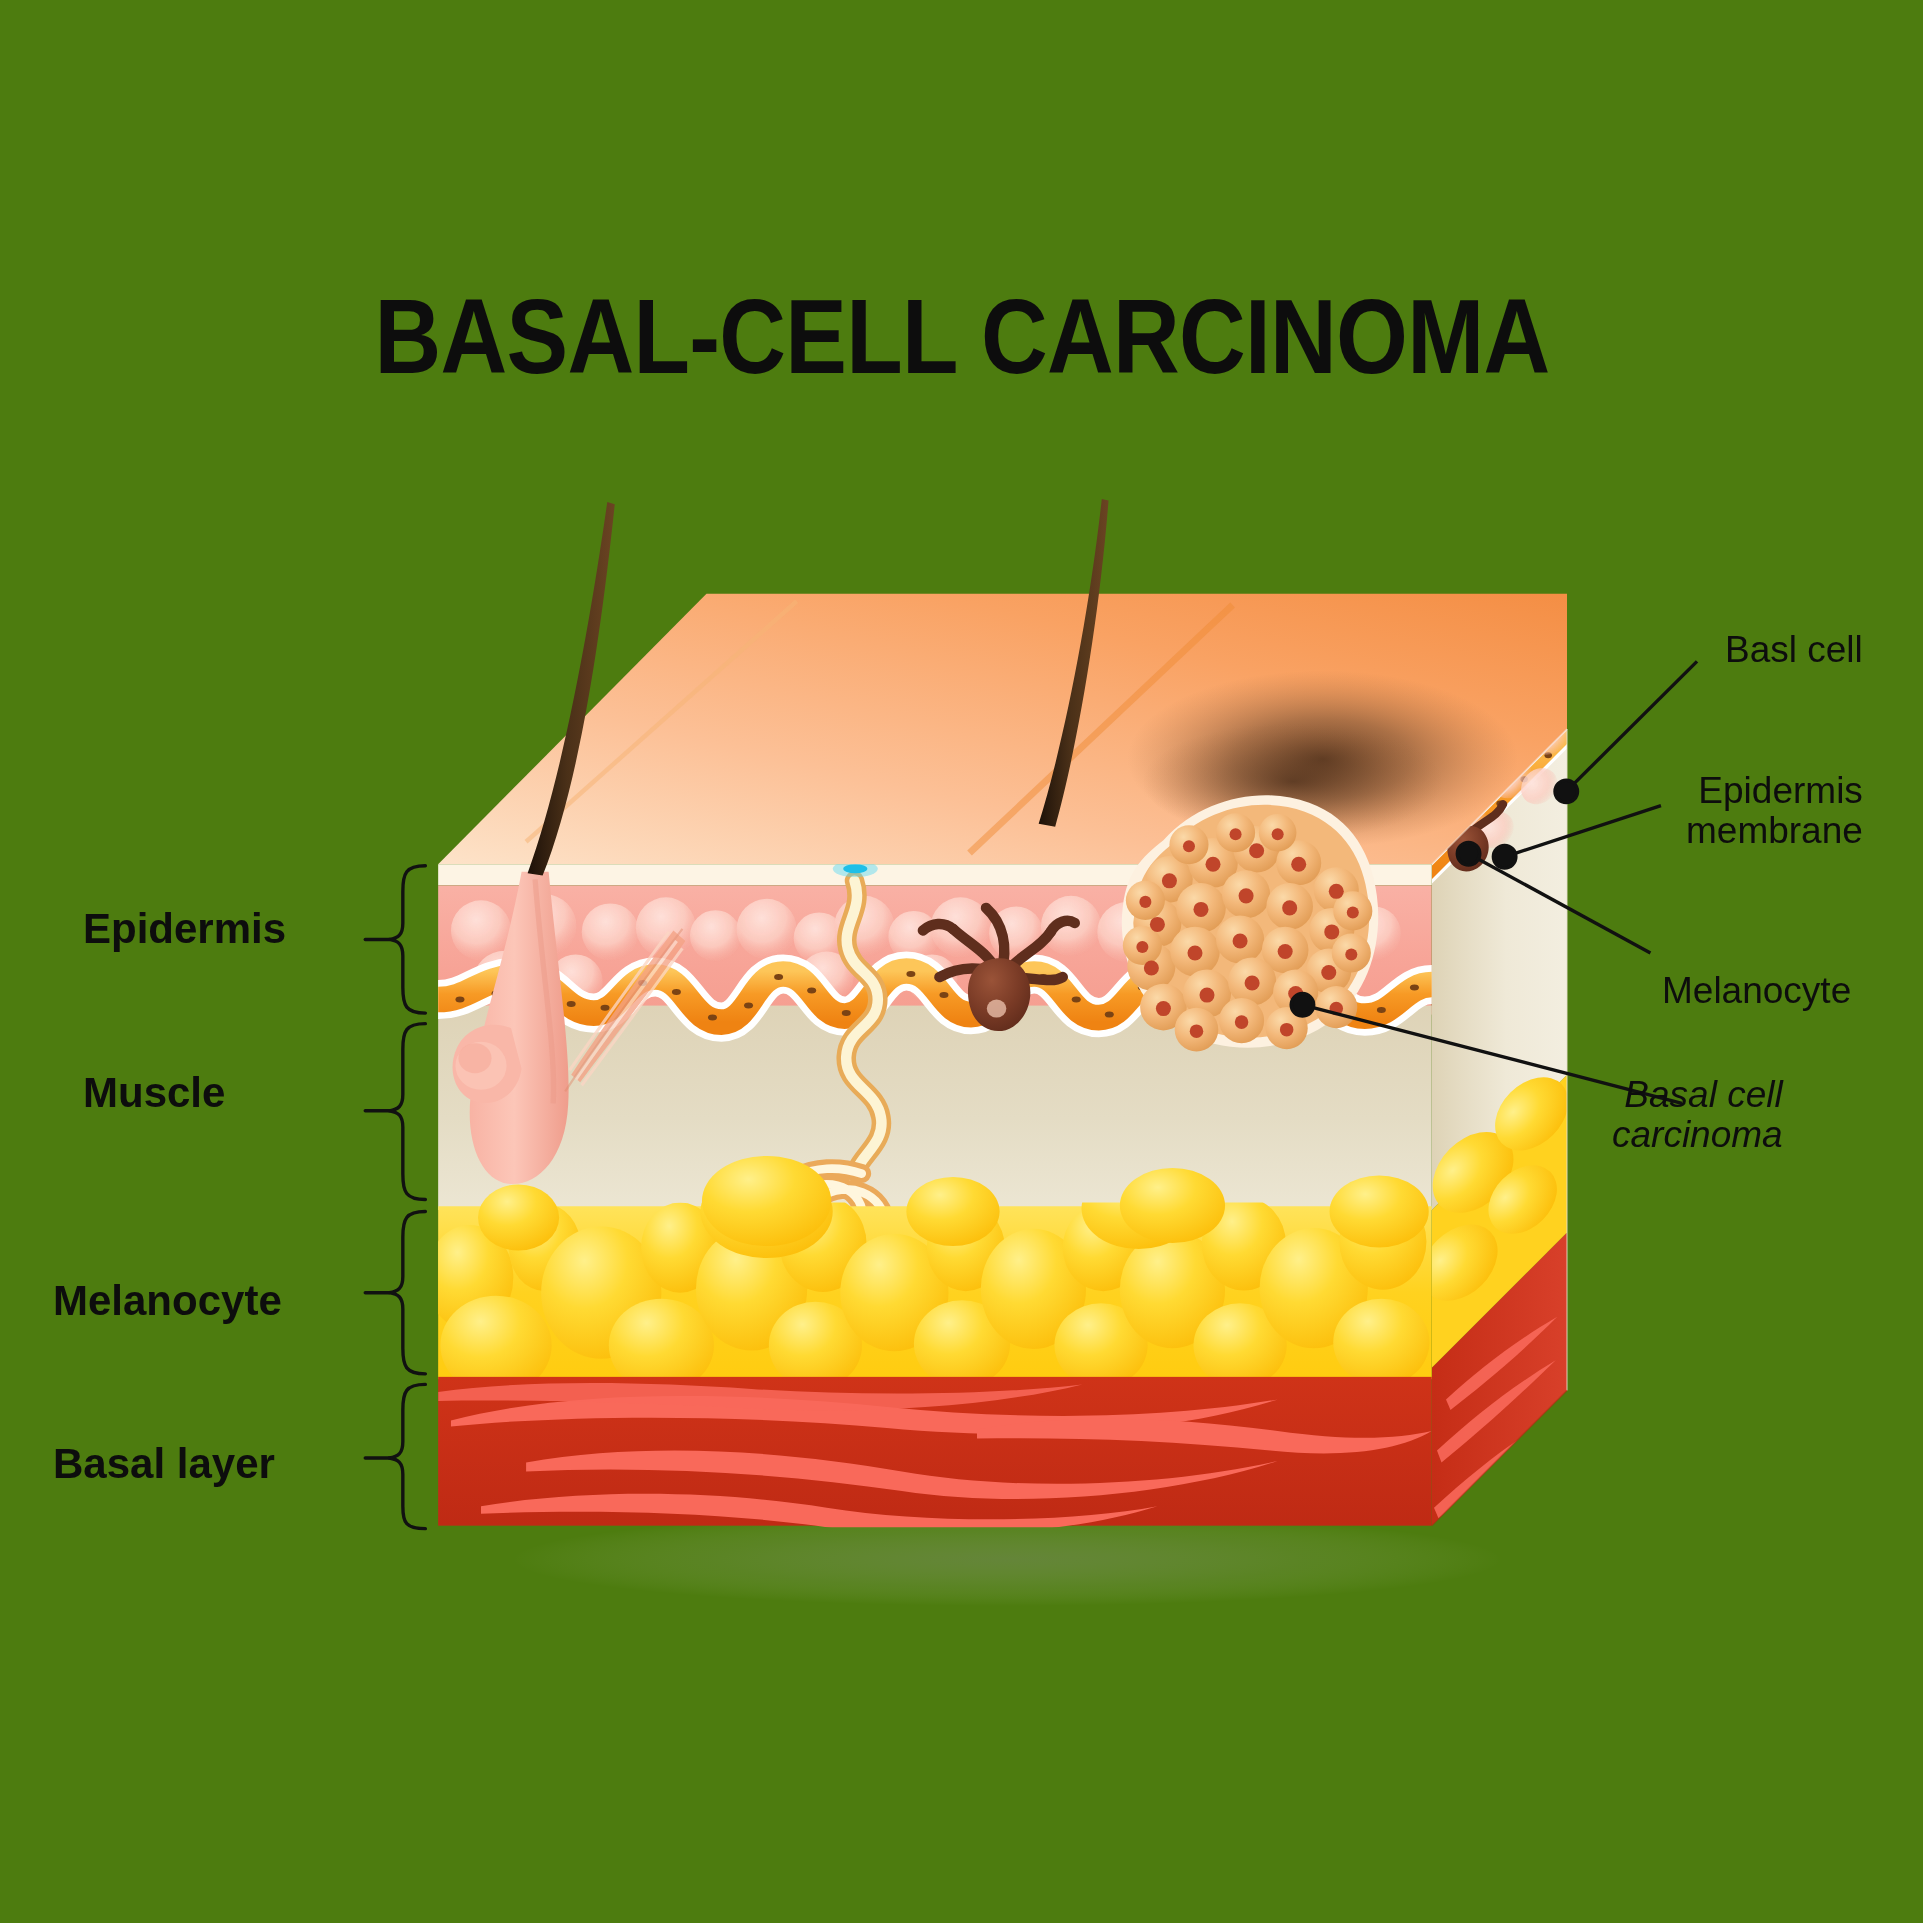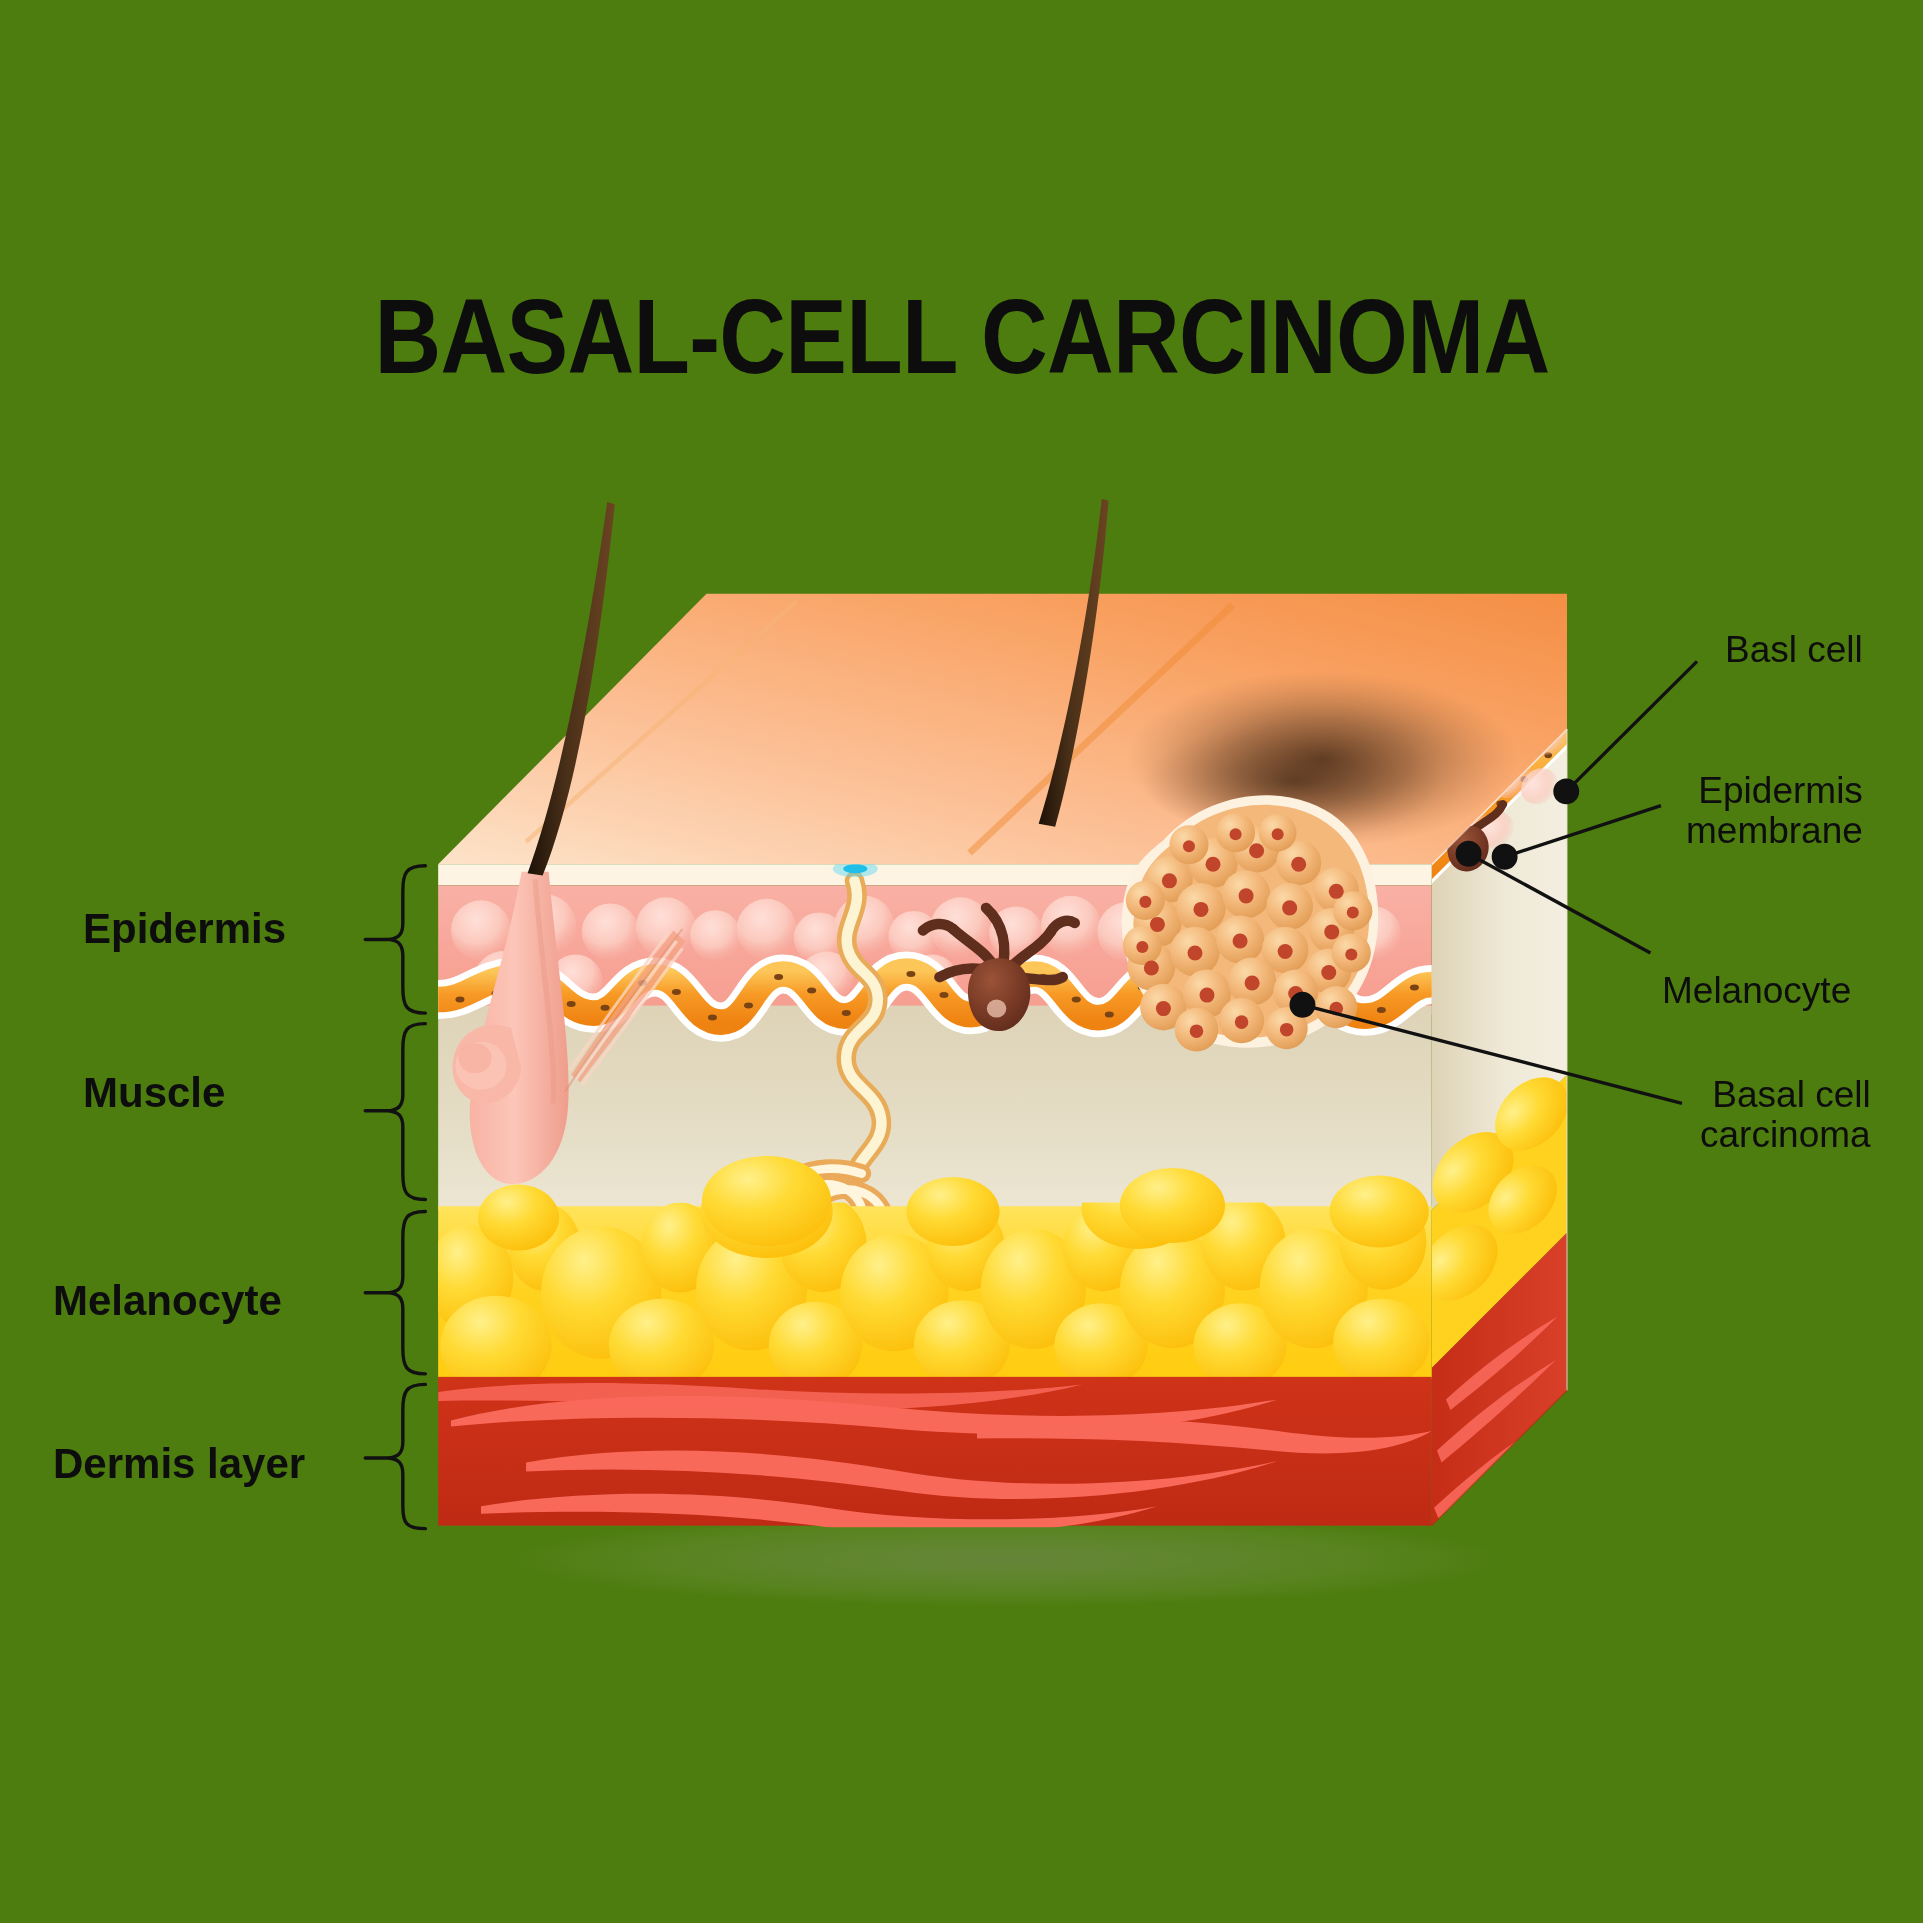--- a/index.html
+++ b/index.html
@@ -27,21 +27,21 @@
   .lbl{
     position:absolute;
     font-family:"Liberation Sans","DejaVu Sans",sans-serif;
     font-size:37px; color:#0d0d0d; line-height:1.08; white-space:pre-line;
   }
   .lbl-r{text-align:right;}
   .lbl-l{text-align:left; font-weight:700; font-size:42px;}
   #lbl-basl   {left:1725px; top:630px;}
   #lbl-bm     {left:1686px; top:771px;}
   #lbl-mel    {left:1662px; top:935px;margin-top:36px;}
-  #lbl-bcc    {left:1700px; top:1075px;}
+  #lbl-bcc    {left:1612px; top:1075px;font-style:italic;}
   #lbl-epi    {left:83px;  top:906px; width:286px;}
   #lbl-der    {left:83px;  top:1070px; width:286px;}
   #lbl-hyp    {left:53px;   top:1278px; width:316px;}
   #lbl-mus    {left:53px;   top:1441px; width:316px;}
 </style>
 </head>
 <body>
 
 <div id="stage">
 
@@ -607,16 +607,16 @@
   <div class="lbl lbl-r" id="lbl-basl">Basl cell</div>
   <div class="lbl lbl-r" id="lbl-bm">Epidermis
 membrane</div>
   <div class="lbl lbl-r" id="lbl-mel">Melanocyte</div>
   <div class="lbl lbl-r" id="lbl-bcc">Basal cell
 carcinoma</div>
 
   <div class="lbl lbl-l" id="lbl-epi">Epidermis</div>
   <div class="lbl lbl-l" id="lbl-der">Muscle</div>
   <div class="lbl lbl-l" id="lbl-hyp">Melanocyte</div>
-  <div class="lbl lbl-l" id="lbl-mus">Dermis layer</div>
+  <div class="lbl lbl-l" id="lbl-mus">Basal layer</div>
 
 </div>
 
 
 </body></html>

